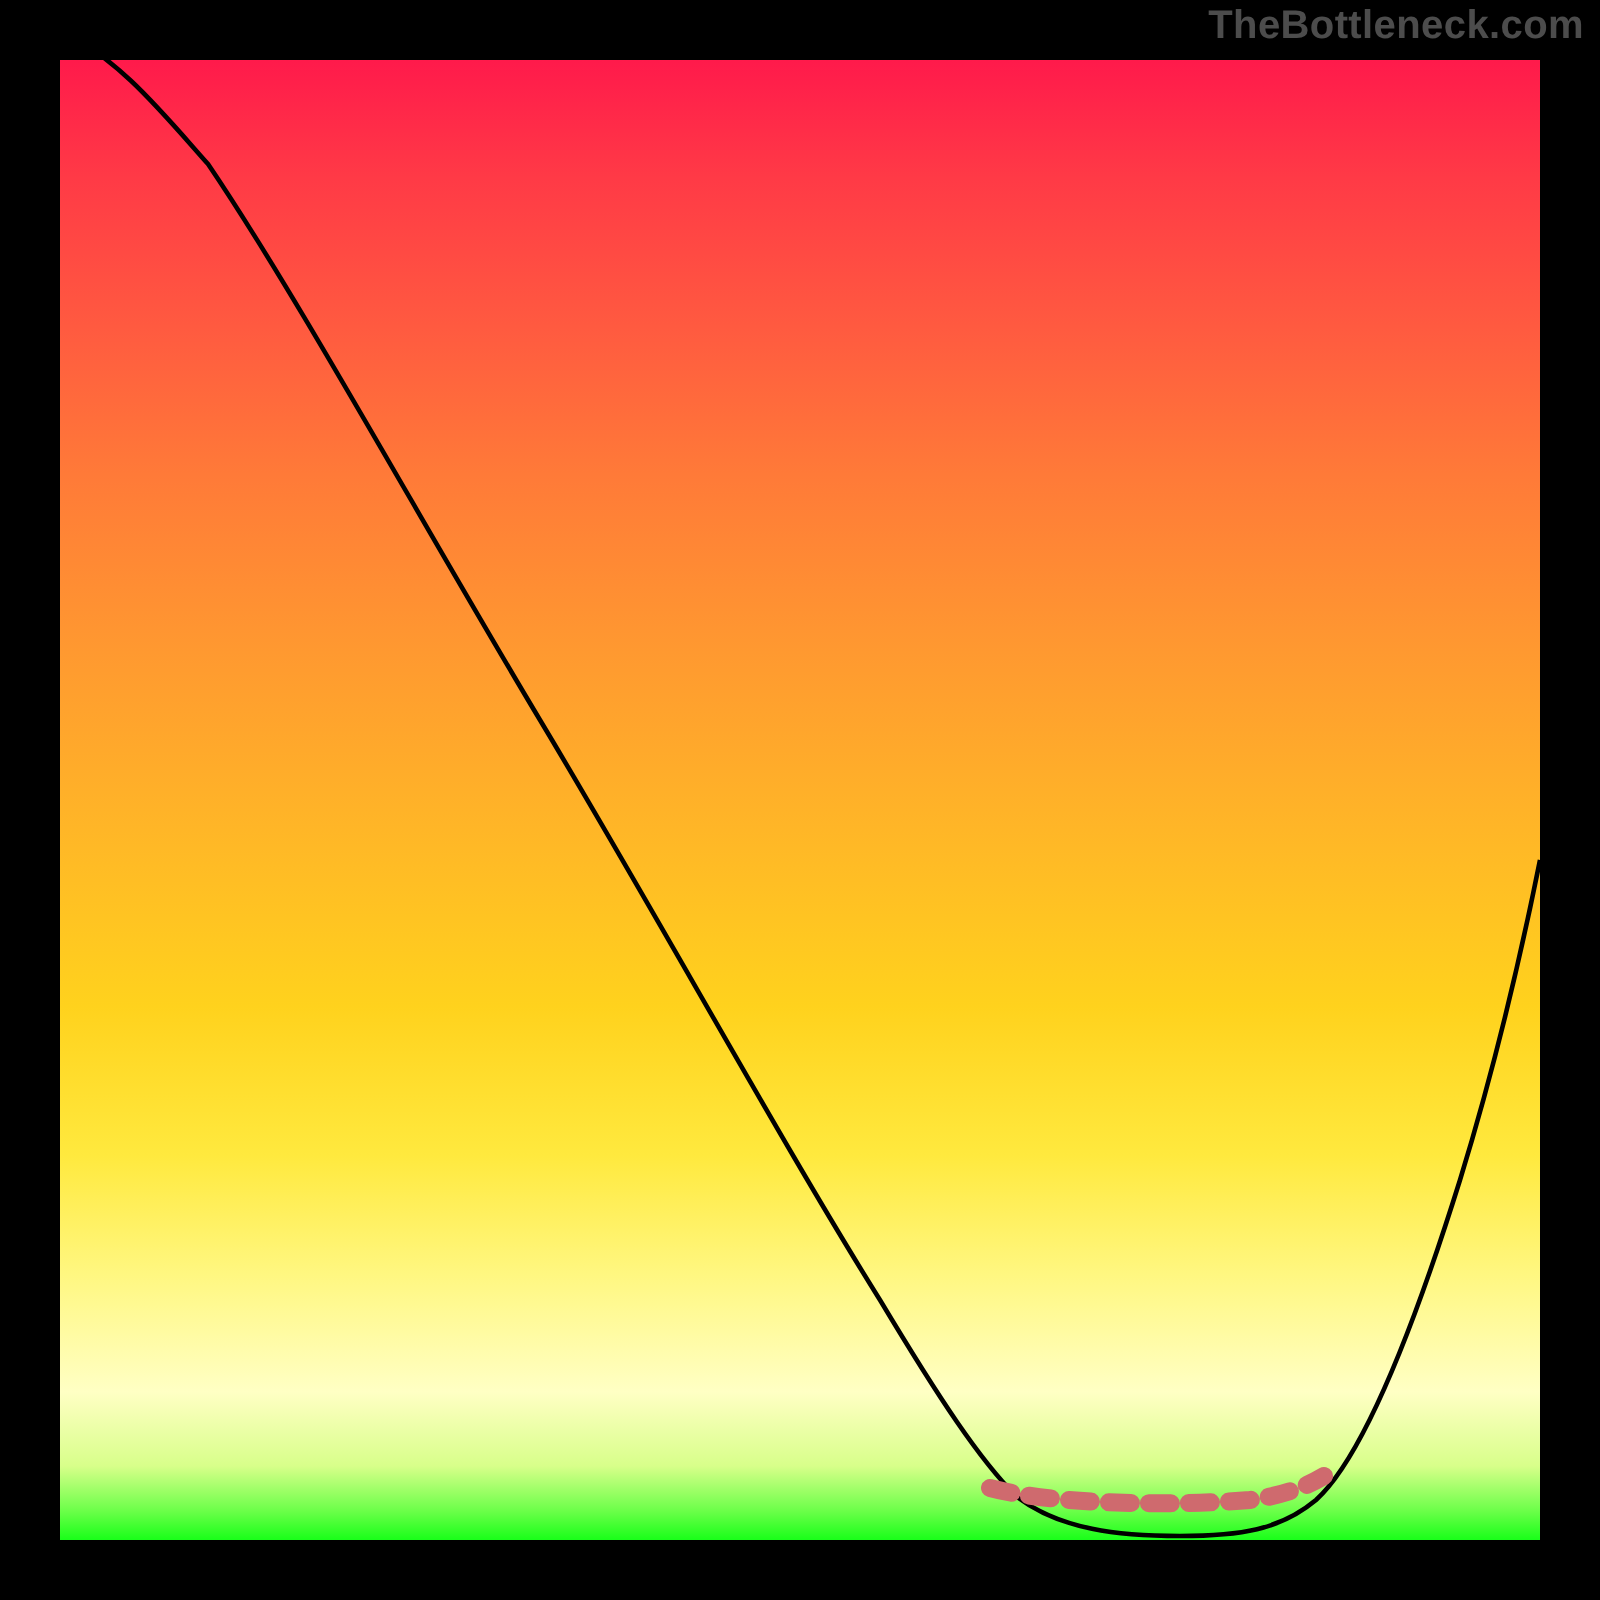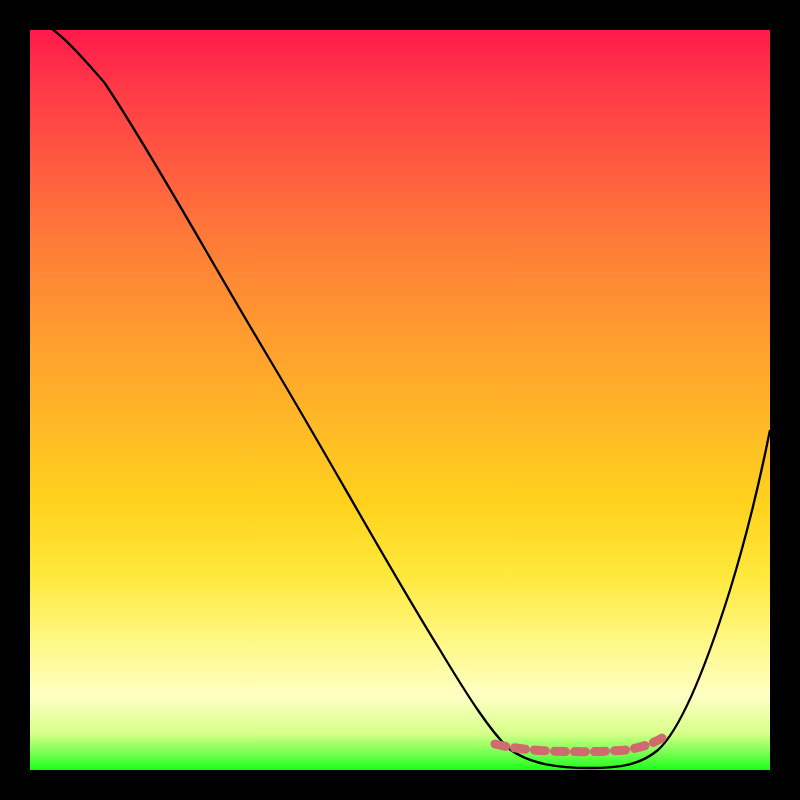--- a/index.html
+++ b/index.html
@@ -24,20 +24,21 @@
       #6dff4a 98%,
       #19ff19 100%
     );
   }
   svg.curve { position: absolute; inset: 0; width: 100%; height: 100%; }
 </style>
 </head>
 <body>
 
 <div class="wrap">
+  <div class="watermark">TheBottleneck.com</div>
   <div class="plot">
     <div class="gradient"></div>
     <svg class="curve" viewBox="0 0 740 740" preserveAspectRatio="none">
       <path d="M 0 -15
                C 30 0, 50 25, 74 52
                C 120 120, 180 230, 240 330
                C 300 430, 360 540, 410 620
                C 440 670, 460 700, 478 718
                C 500 735, 530 738, 560 738
                C 590 738, 610 735, 628 720

